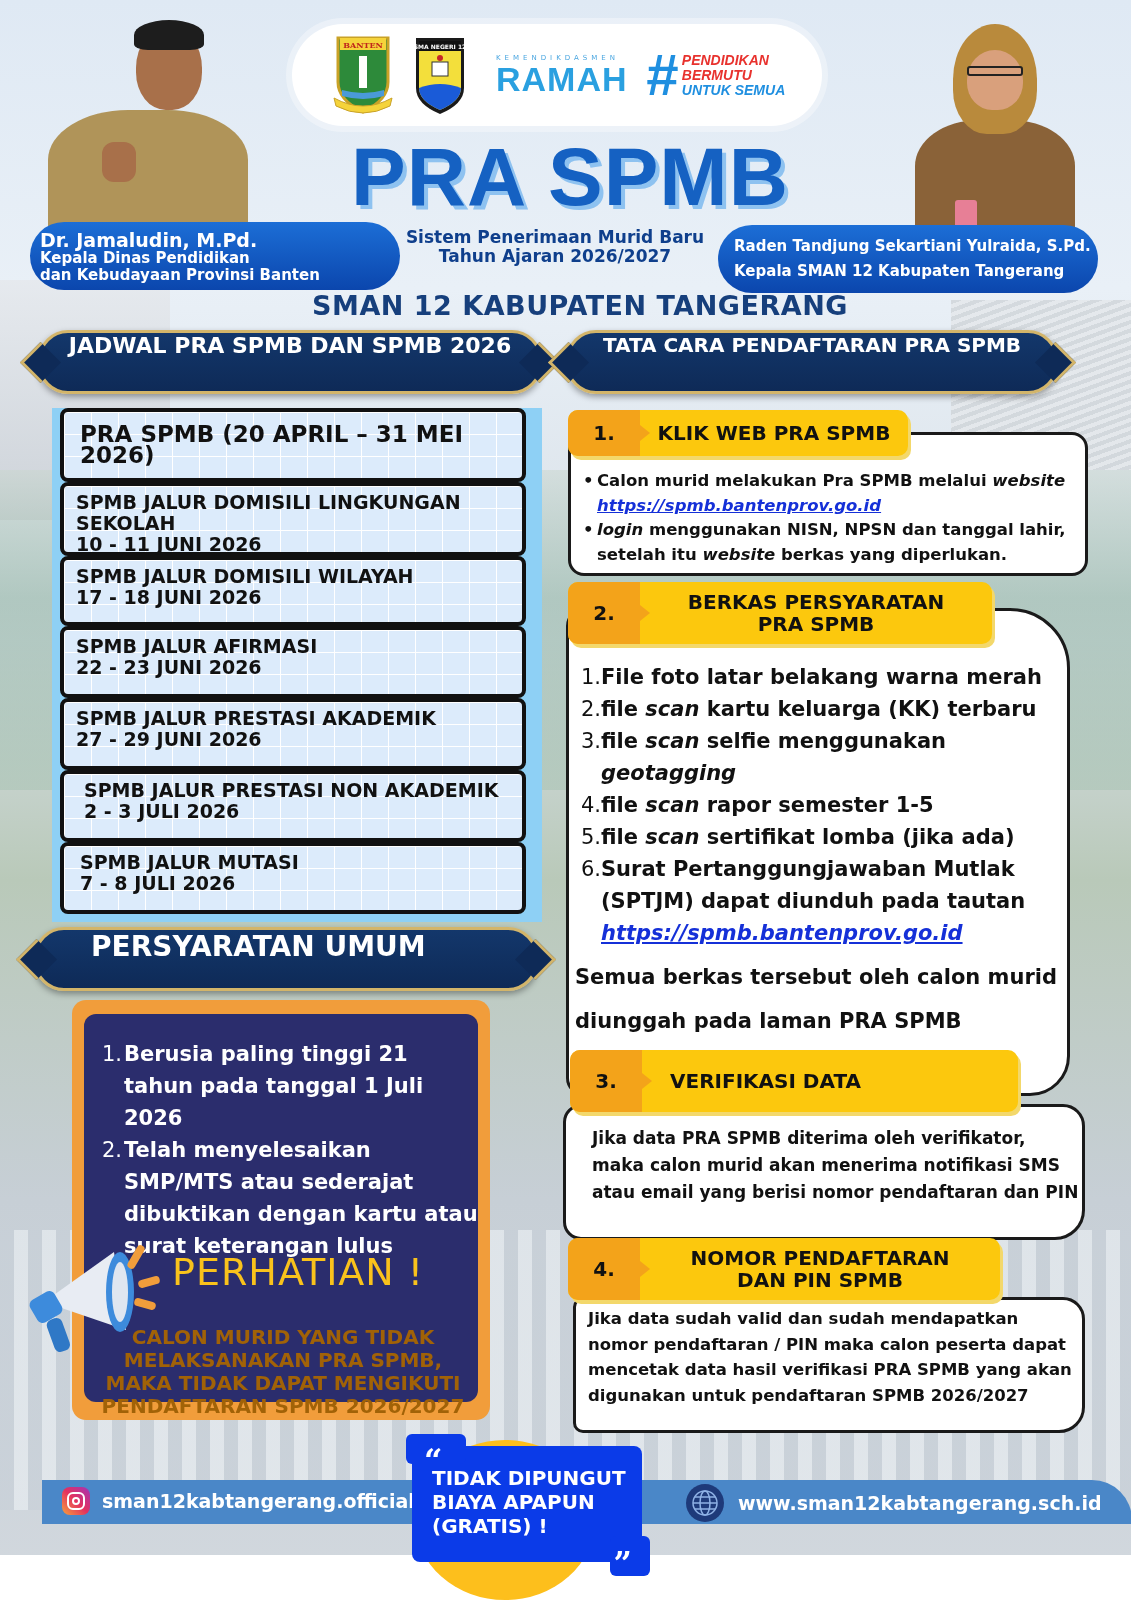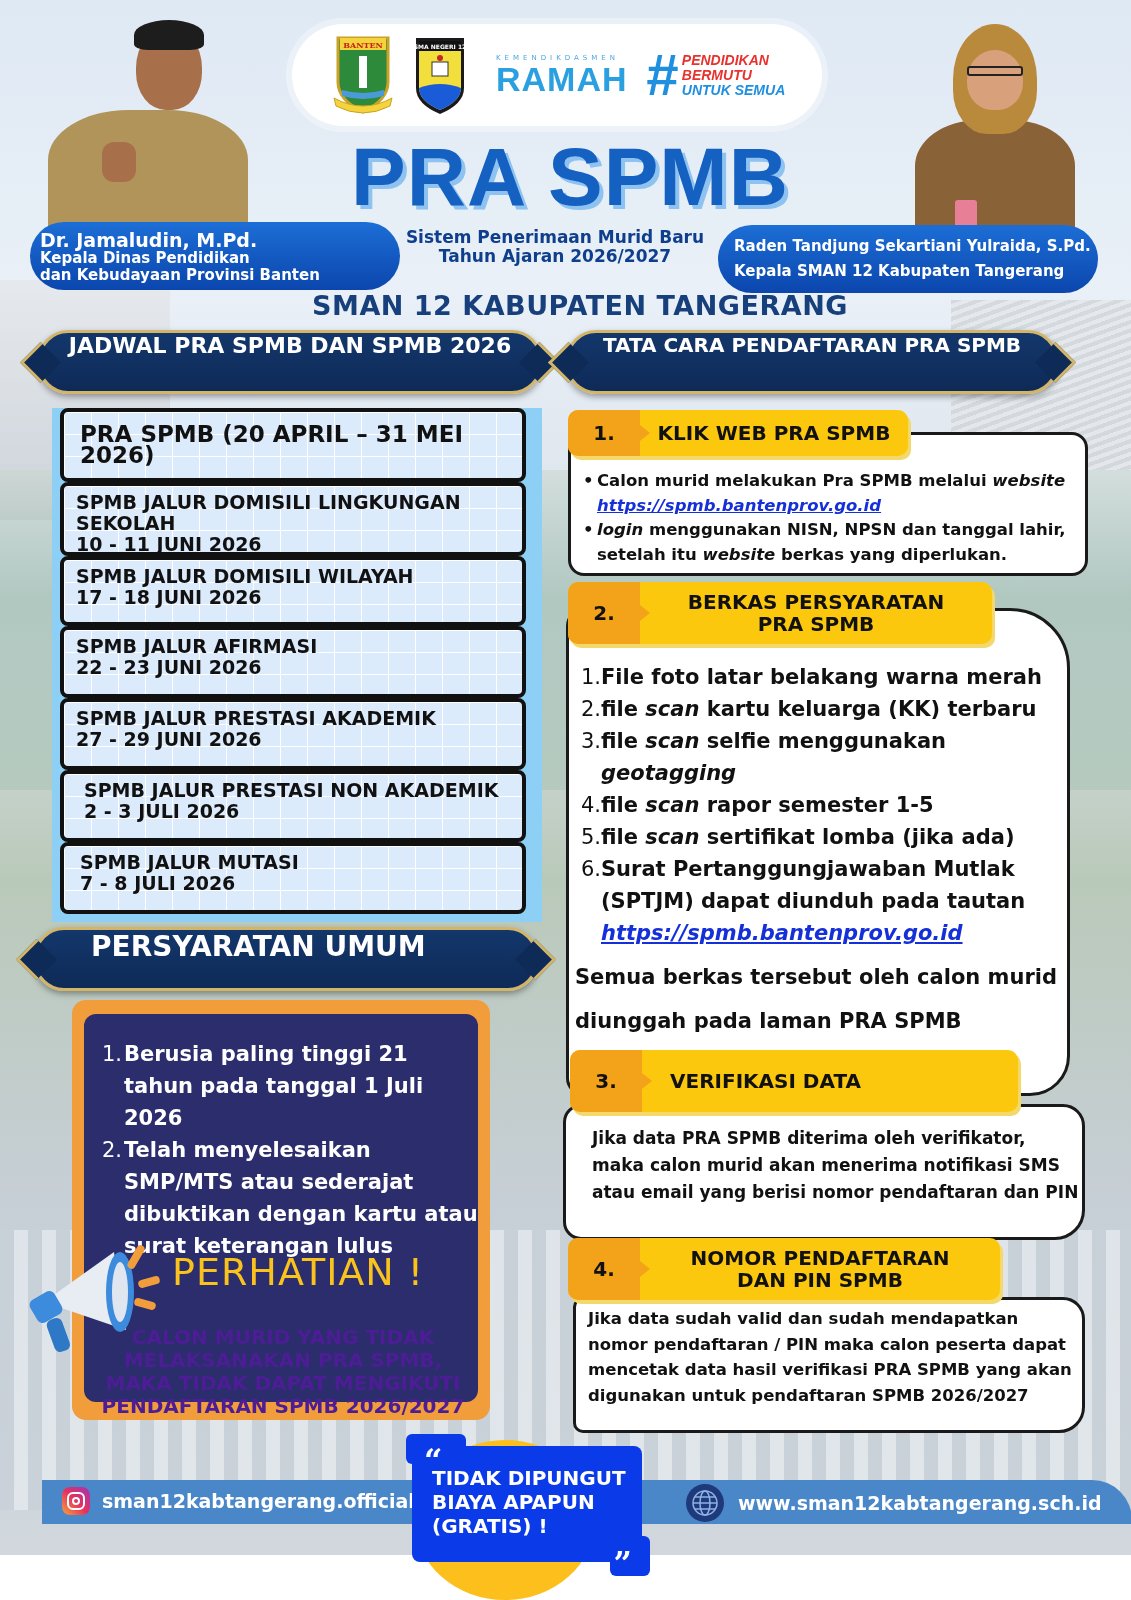--- a/index.html
+++ b/index.html
@@ -184,21 +184,21 @@
   .req-list li { display: flex; font-size: 21px; line-height: 32px; font-weight: bold; }
   .req-list li .num { width: 22px; font-weight: normal; }
   .req-list li .body { flex: 1; }
 
   .perhatian {
     position: absolute; left: 172px; top: 1250px;
     font-weight: normal; font-size: 38px; color: #f9c21c; letter-spacing: 1px;
   }
   .warning-text {
     position: absolute; left: 88px; top: 1326px; width: 390px; text-align: center;
-    color: #4c1d95; font-weight: bold; font-size: 20px; line-height: 23px;
+    color: #a16207; font-weight: bold; font-size: 20px; line-height: 23px;
   }
   .megaphone { position: absolute; left: 14px; top: 1222px; width: 150px; height: 140px; }
 
   
   .footer-bar {
     position: absolute; left: 42px; top: 1480px; width: 1090px; height: 44px;
     background: #4a87c8; border-radius: 0 40px 0 0;
   }
   .ig { position: absolute; left: 62px; top: 1487px; display: flex; align-items: center; gap: 12px; color: #fff; font-weight: bold; font-size: 19px; }
   .ig-icon {

